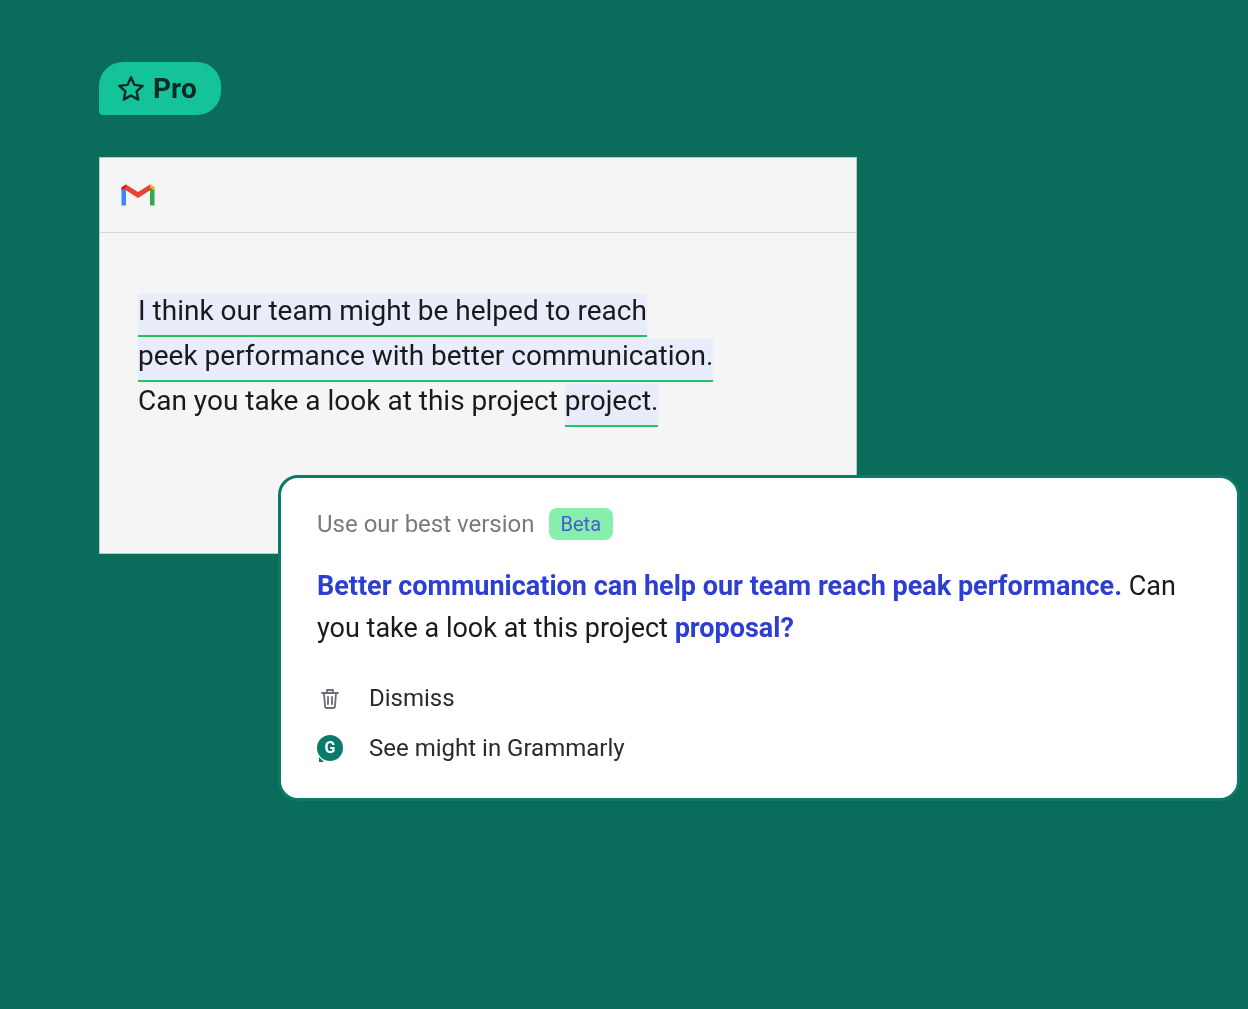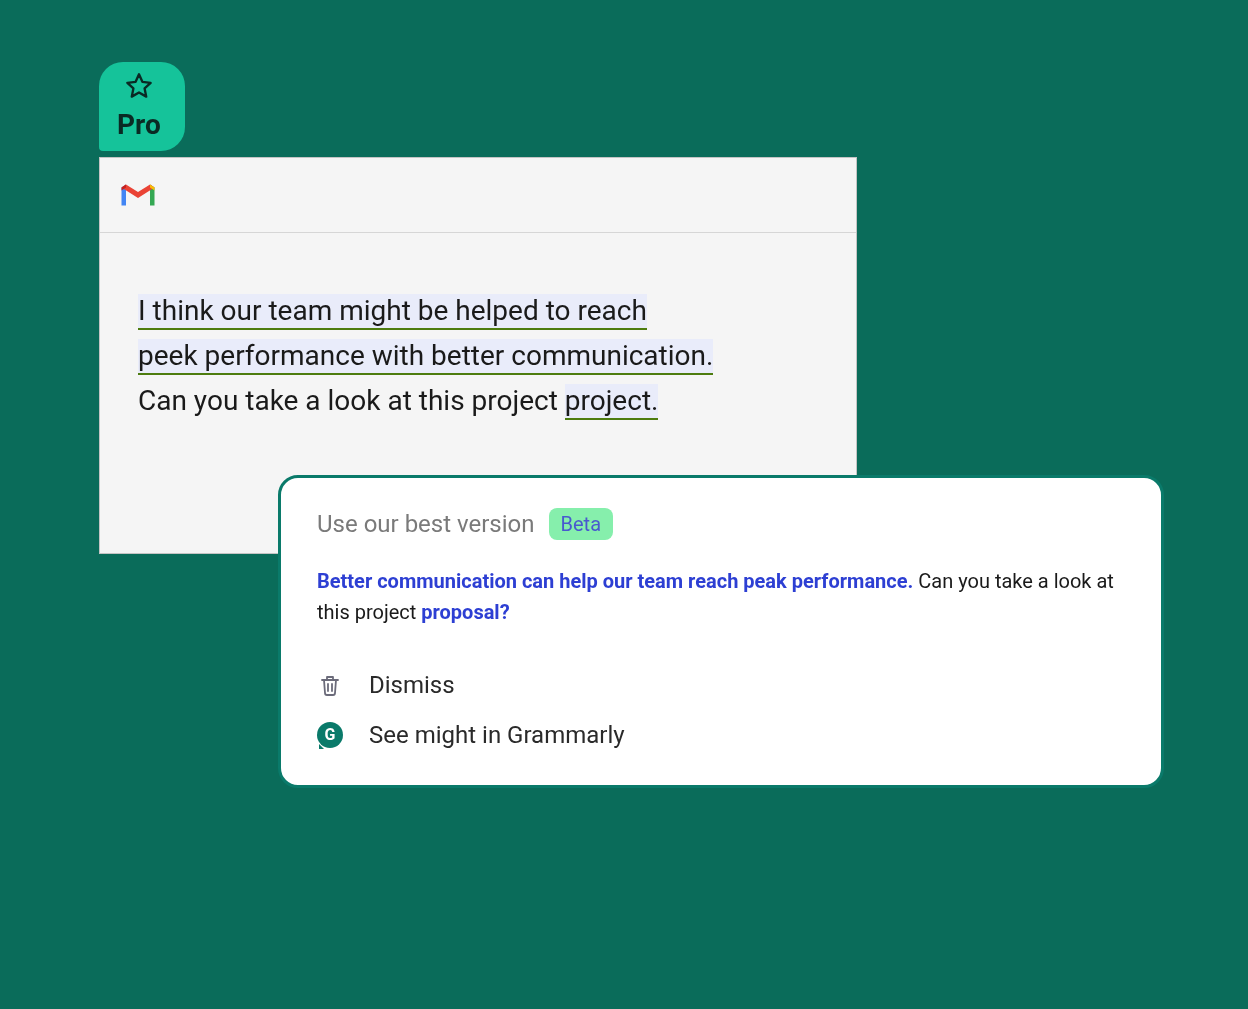--- a/index.html
+++ b/index.html
@@ -13,21 +13,20 @@
     .pro-badge {
       position: absolute;
       left: 99px;
       top: 62px;
       background: #15c39a;
       padding: 10px 24px 10px 18px;
       border-radius: 24px 24px 24px 4px;
       display: flex;
       align-items: center;
       gap: 8px;
-      flex-direction: column;
     }
     .pro-badge .star {
       width: 28px;
       height: 28px;
     }
     .pro-badge .label {
       font-size: 28px;
       font-weight: 700;
       color: #0a2a24;
     }
@@ -52,28 +51,28 @@
       height: 30px;
     }
     .gmail-body {
       padding: 56px 38px 38px 38px;
       font-size: 28px;
       line-height: 1.6;
       color: #1a1a1a;
     }
     .underline-blue {
       background: #e9ecfa;
-      border-bottom: 2px solid #4d7c0f;
-      padding-bottom: 1px;
+      border-bottom: 2px solid #22c55e;
+      padding-bottom: 8px;
     }
     .grammarly-card {
       position: absolute;
       left: 278px;
       top: 475px;
-      width: 886px;
+      width: 962px;
       background: #ffffff;
       border: 3px solid #0a7a6a;
       border-radius: 20px;
       padding: 30px 36px 28px 36px;
     }
     .card-header {
       display: flex;
       align-items: center;
       gap: 14px;
       margin-bottom: 26px;
@@ -83,24 +82,24 @@
       color: #7a7a7a;
     }
     .beta-pill {
       background: #86efac;
       color: #4959cf;
       font-size: 20px;
       padding: 4px 12px;
       border-radius: 8px;
     }
     .suggestion-text {
-      font-size: 20px;
+      font-size: 27px;
       line-height: 1.55;
       color: #1a1a1a;
-      margin-bottom: 35px;
+      margin-bottom: 26px;
     }
     .bold-blue {
       color: #2d3fd3;
       font-weight: 700;
     }
     .action-row {
       display: flex;
       align-items: center;
       gap: 26px;
       padding: 8px 0;

